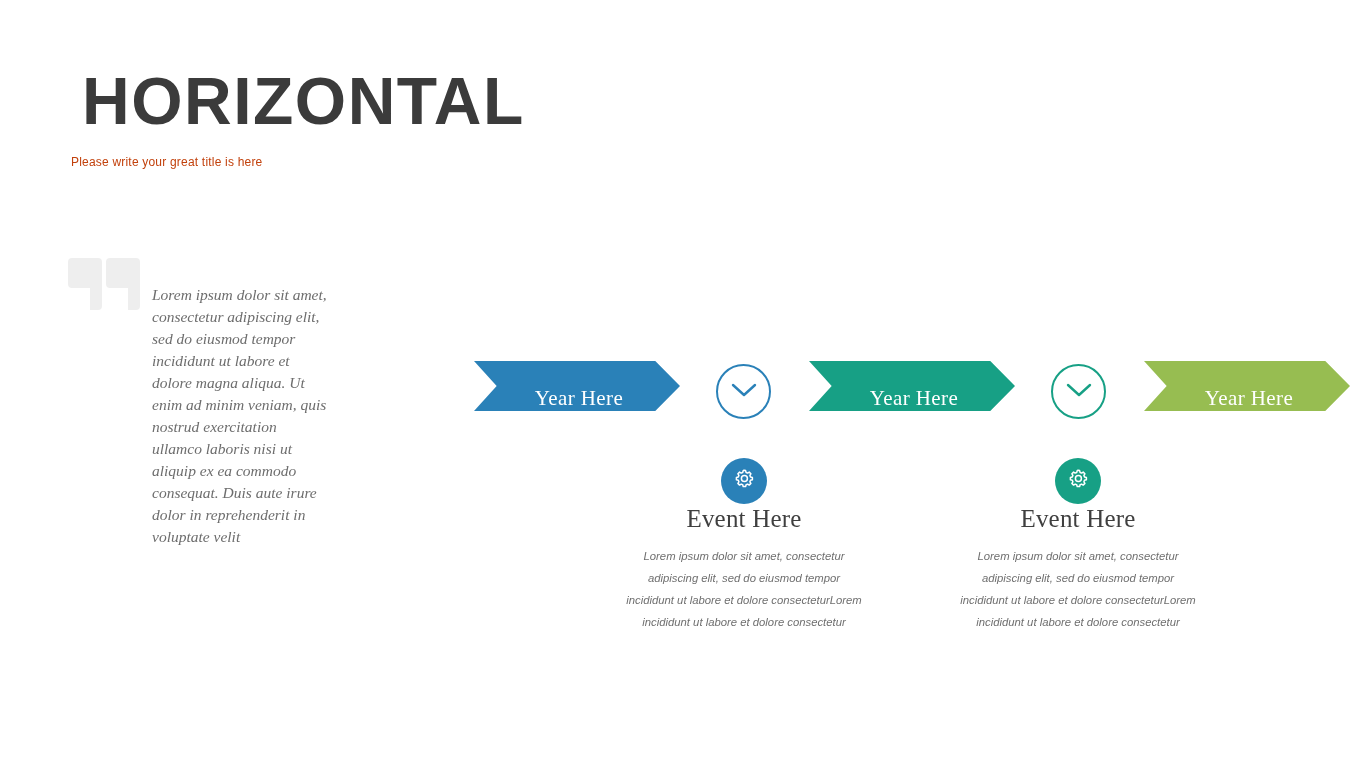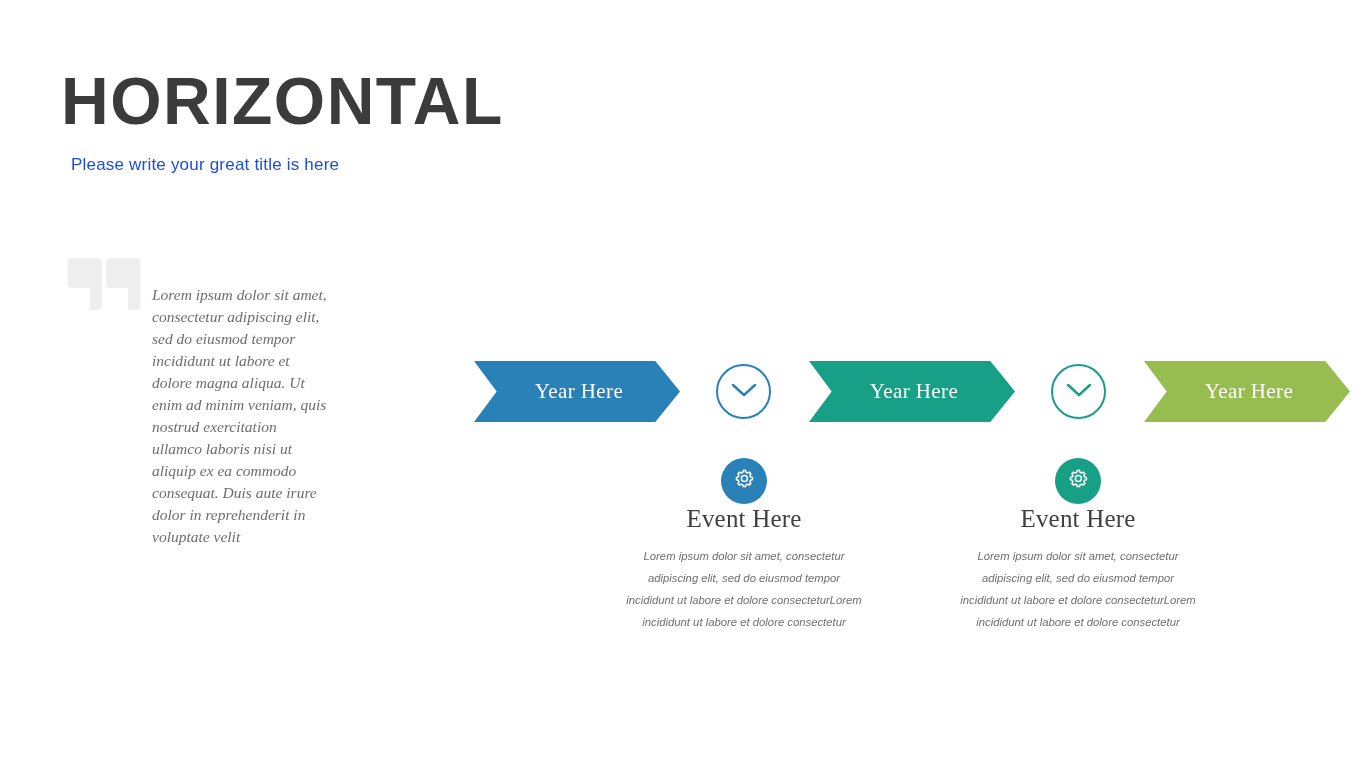--- a/index.html
+++ b/index.html
@@ -12,38 +12,38 @@
     height: 768px;
     position: relative;
     overflow: hidden;
     font-family: "Liberation Sans", sans-serif;
     -webkit-font-smoothing: antialiased;
   }
 
   
   .slide-title {
     position: absolute;
-    left: 61px;
+    left: 82px;
     top: 68px;
     font-family: "Liberation Sans", sans-serif;
     font-weight: bold;
     font-size: 66px;
     letter-spacing: 1.5px;
     color: #3b3b3b;
     line-height: 1;
     margin: 0;
     white-space: nowrap;
   }
   .slide-subtitle {
     position: absolute;
     left: 71px;
     top: 155px;
     font-family: "Liberation Sans", sans-serif;
-    font-size: 17px;
-    color: #1d4ed8;
+    font-size: 12px;
+    color: #c2410c;
     letter-spacing: 0.2px;
     white-space: nowrap;
   }
 
   
   .quote-block {
     position: absolute;
     left: 68px;
     top: 258px;
     width: 320px;
@@ -72,23 +72,23 @@
   .timeline {
     position: absolute;
     left: 474px;
     top: 361px;
     height: 60px;
     width: 890px;
   }
   .chev {
     position: absolute;
     top: 0;
-    height: 61px;
+    height: 50px;
     display: flex;
-    align-items: center;
+    align-items: flex-end;
     justify-content: center;
     clip-path: polygon(0% 0%, 88% 0%, 100% 50%, 88% 100%, 0% 100%, 11% 50%);
   }
   .chev-label {
     font-family: "Liberation Serif", serif;
     font-size: 21px;
     color: #ffffff;
     letter-spacing: 0.4px;
     margin-left: 4px;
     white-space: nowrap;

